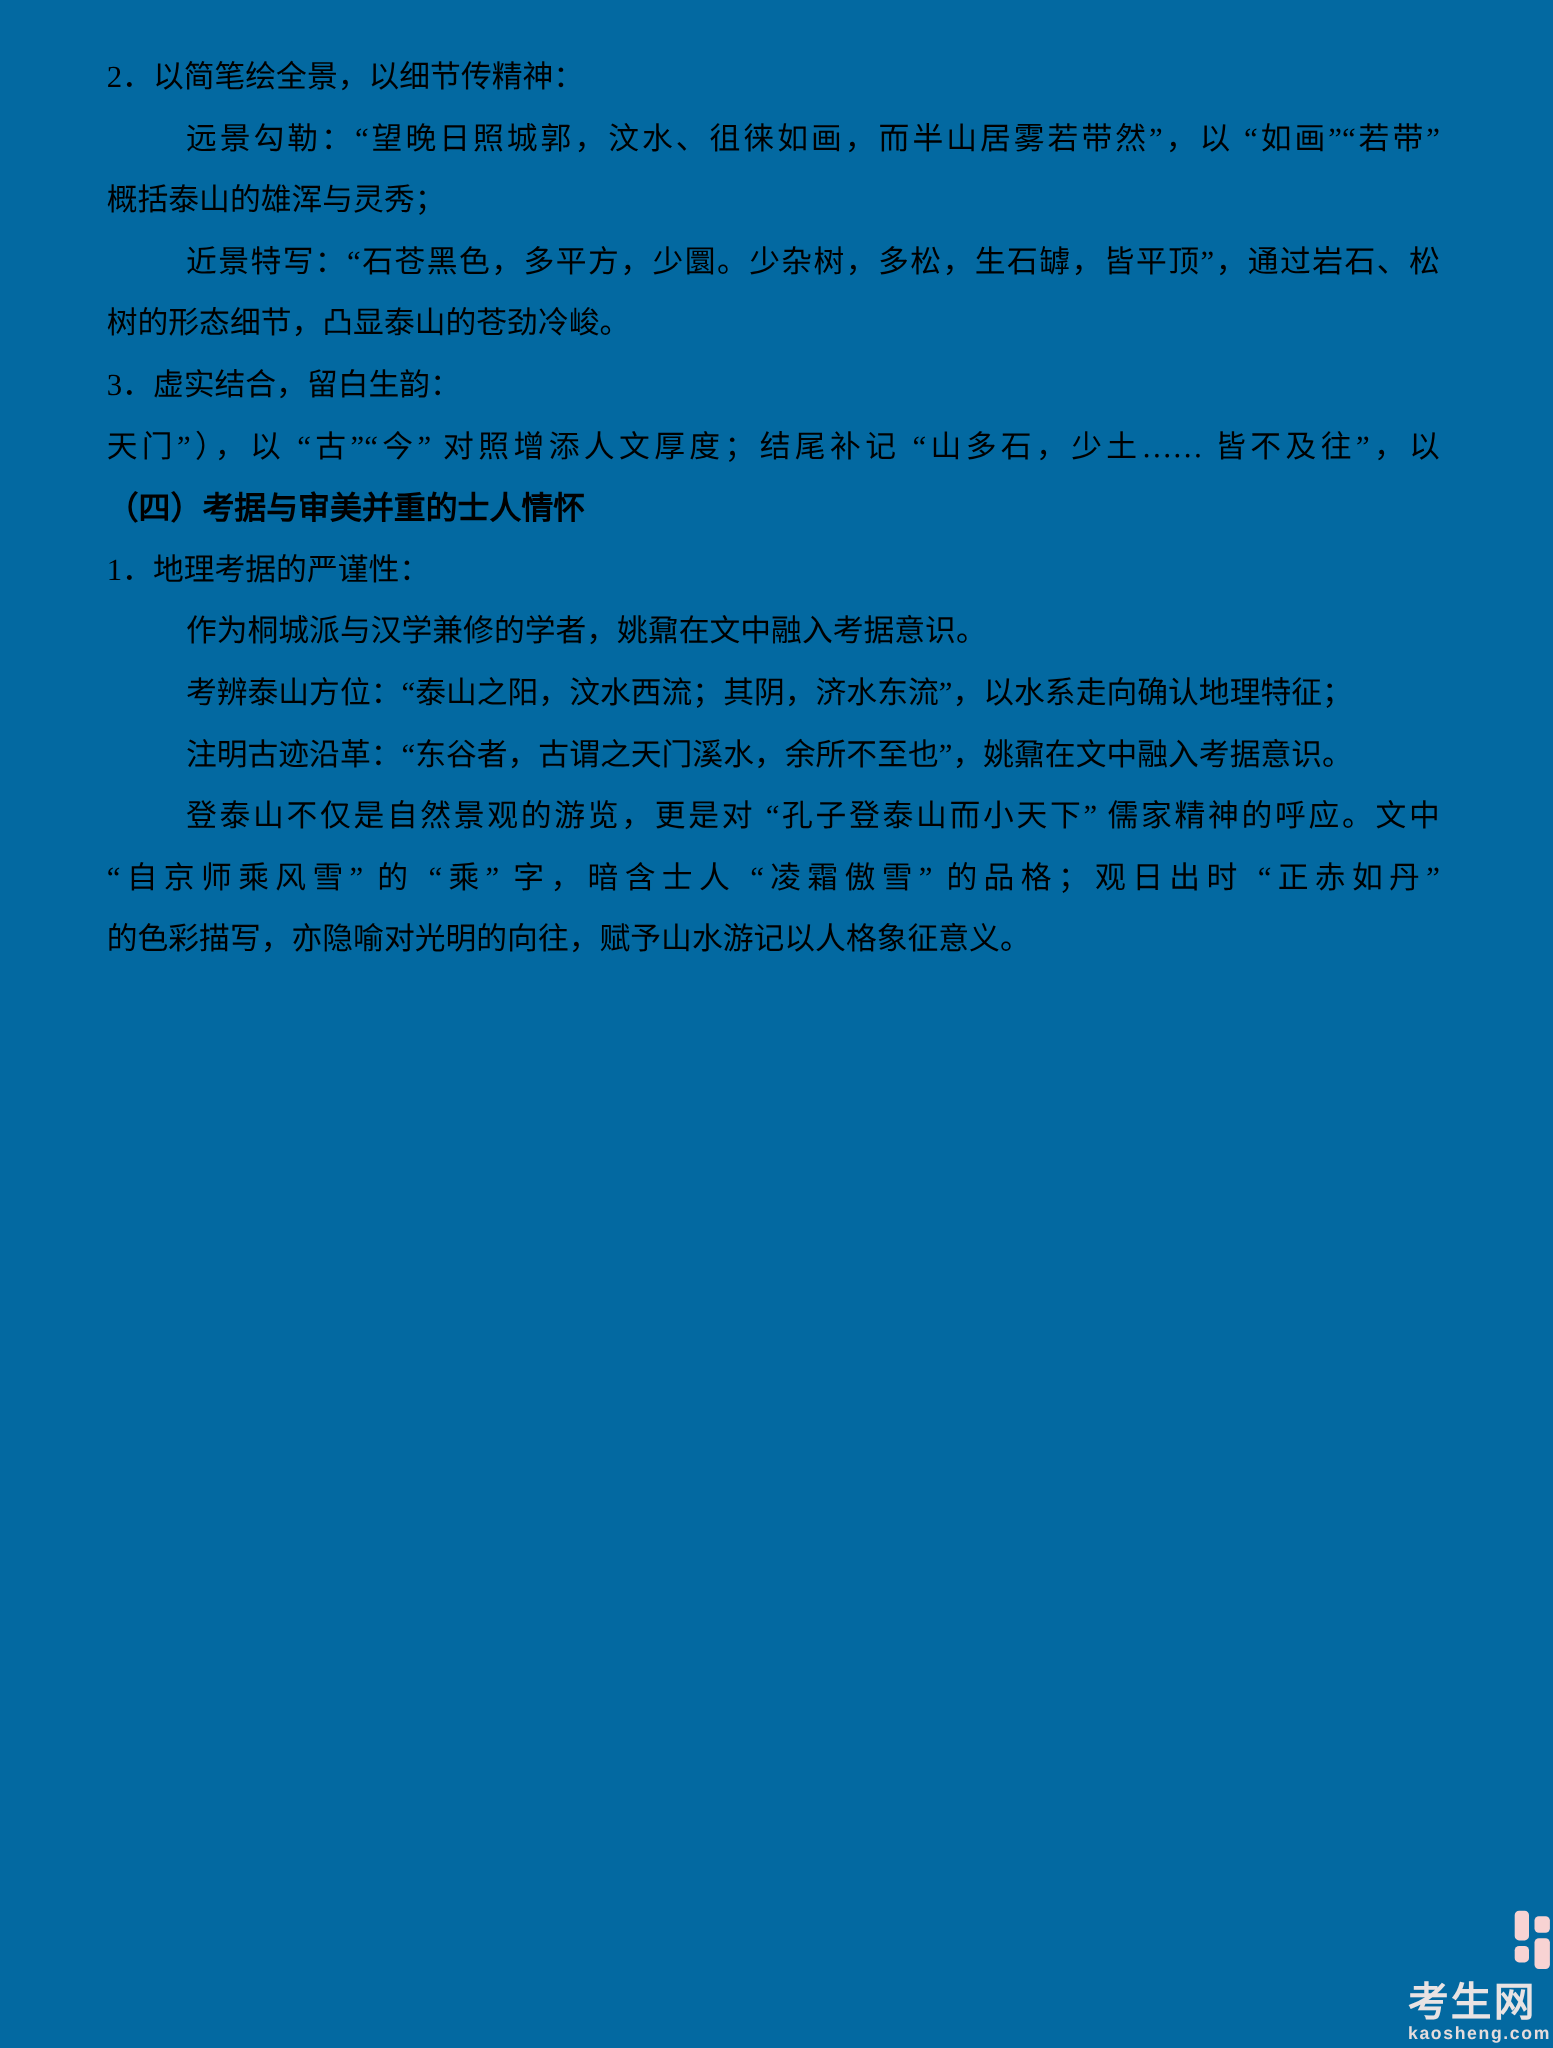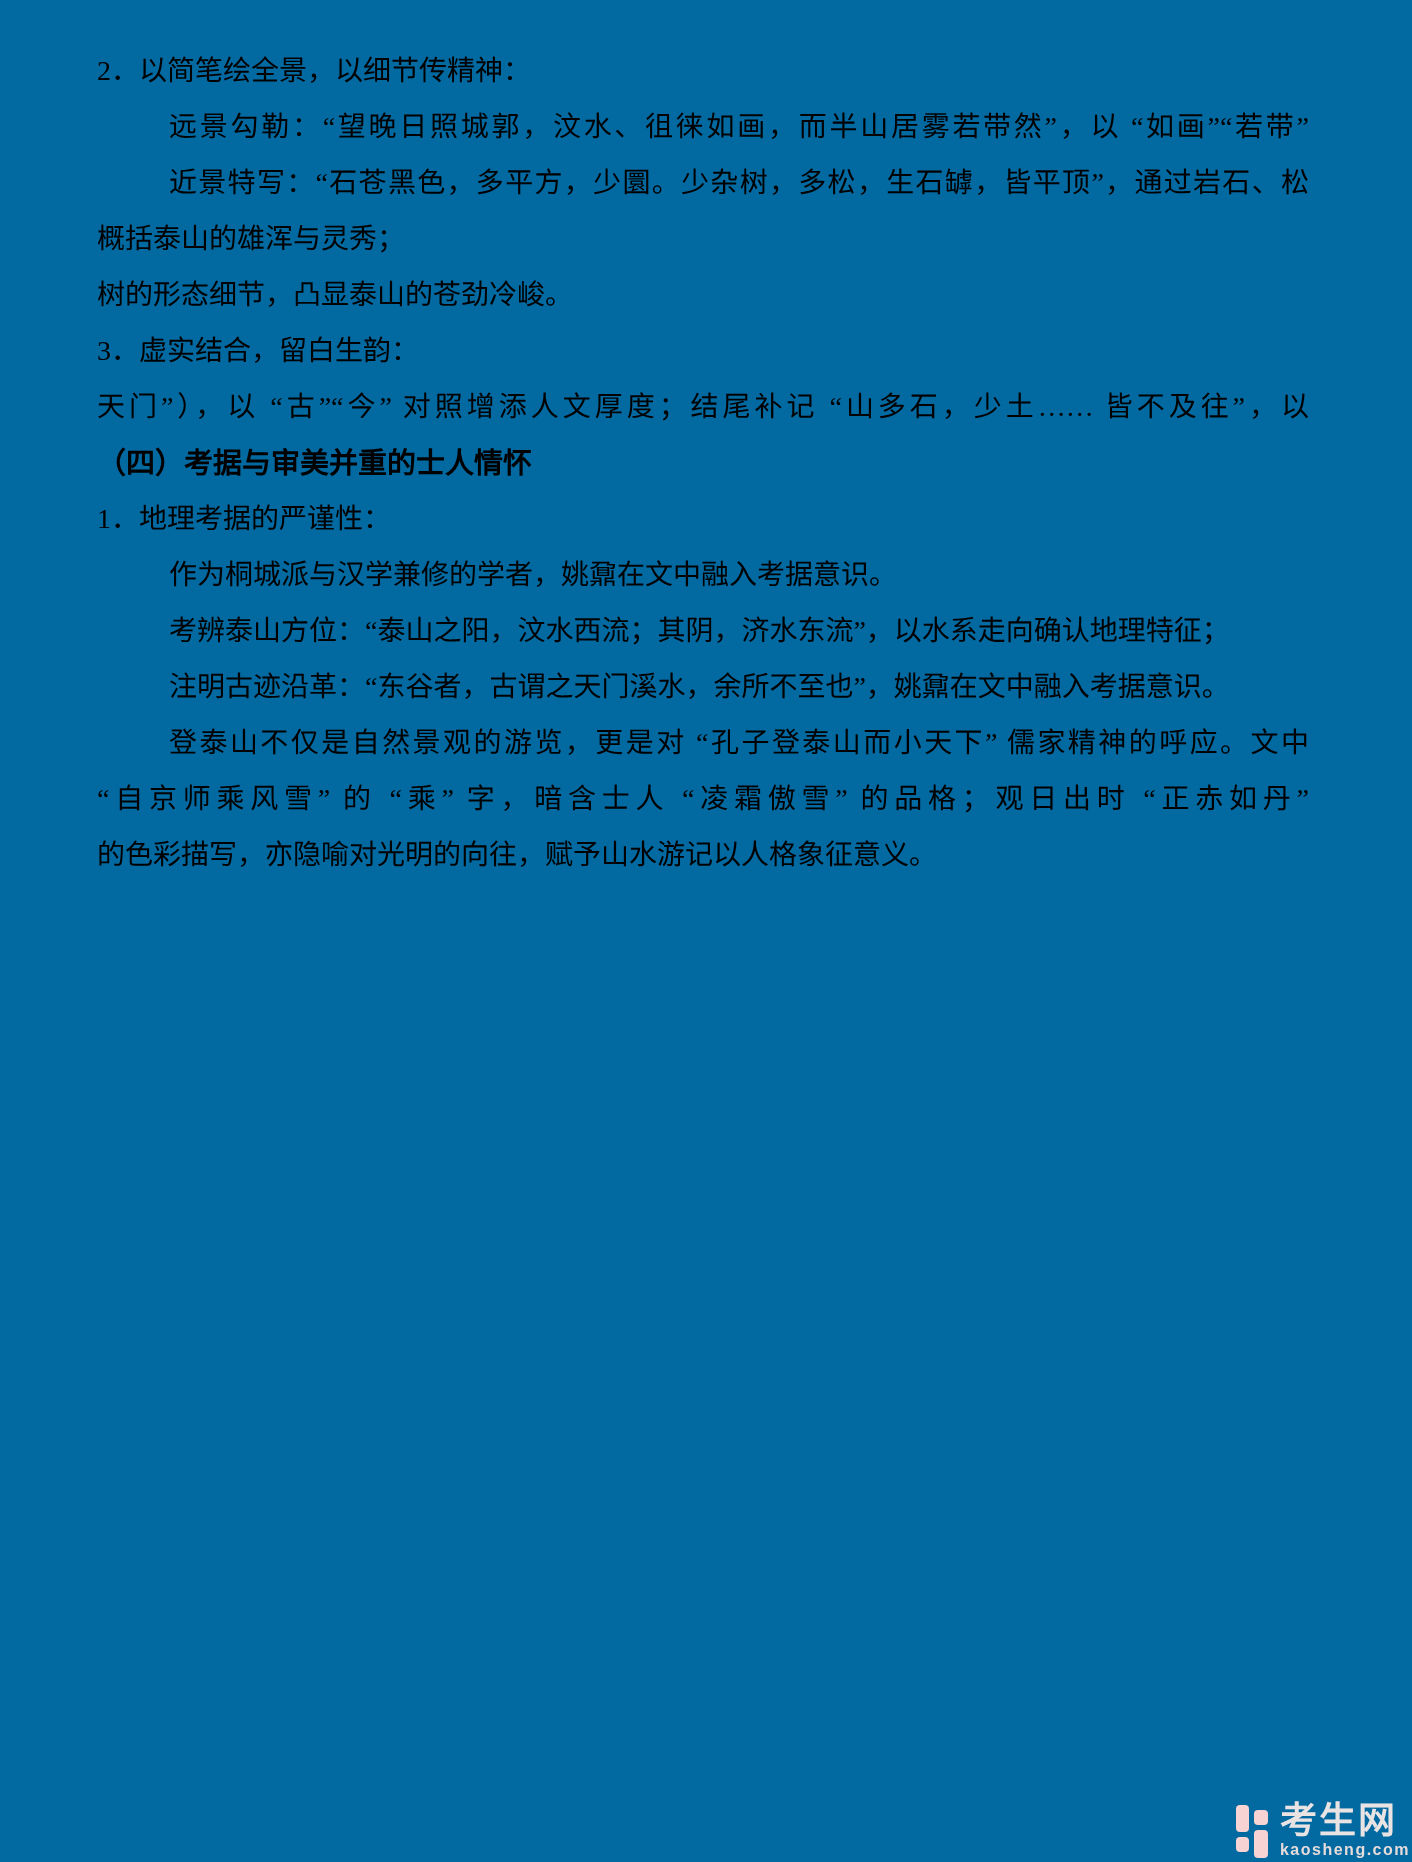--- a/index.html
+++ b/index.html
@@ -44,23 +44,24 @@
     text-align: center;
     font-family: "Liberation Sans", "DejaVu Sans", sans-serif;
     font-size: 24px;
     line-height: 28px;
   }
   .watermark {
     position: absolute;
     right: 2px;
     bottom: 4px;
     display: flex;
-    align-items: center;
+    align-items: flex-end;
     gap: 11px;
     user-select: none;
+    flex-direction: column;
   }
   .wm-logo { position: relative; width: 33px; height: 53px; margin-top: 4px; }
   .wm-logo .b {
     position: absolute;
     background: currentColor;
     border-radius: 4px;
   }
   .wm-logo .b1 { left: 0;    top: 0;    width: 13px; height: 27px; }
   .wm-logo .b2 { left: 0;    top: 32px; width: 13px; height: 15px; }
   .wm-logo .b3 { left: 18px; top: 5px;  width: 14px; height: 15px; }
@@ -83,22 +84,22 @@
   }
 </style>
 </head>
 <body>
 
 <div class="page">
 
   <div class="content">
     <div class="line" data-style="item">2．以简笔绘全景，以细节传精神：</div>
     <div class="line" data-style="indent-justify">远景勾勒：“望晚日照城郭，汶水、徂徕如画，而半山居雾若带然”，以 “如画”“若带”</div>
+    <div class="line" data-style="plain">概括泰山的雄浑与灵秀；</div>
     <div class="line" data-style="indent-justify">近景特写：“石苍黑色，多平方，少圜。少杂树，多松，生石罅，皆平顶”，通过岩石、松</div>
-    <div class="line" data-style="plain">概括泰山的雄浑与灵秀；</div>
     <div class="line" data-style="plain">树的形态细节，凸显泰山的苍劲冷峻。</div>
     <div class="line" data-style="item">3．虚实结合，留白生韵：</div>
     <div class="line" data-style="justify">天门”），以 “古”“今” 对照增添人文厚度；结尾补记 “山多石，少土…… 皆不及往”，以</div>
     <div class="line" data-style="heading">（四）考据与审美并重的士人情怀</div>
     <div class="line" data-style="item">1．地理考据的严谨性：</div>
     <div class="line" data-style="indent">作为桐城派与汉学兼修的学者，姚鼐在文中融入考据意识。</div>
     <div class="line" data-style="indent">考辨泰山方位：“泰山之阳，汶水西流；其阴，济水东流”，以水系走向确认地理特征；</div>
     <div class="line" data-style="indent">注明古迹沿革：“东谷者，古谓之天门溪水，余所不至也”，姚鼐在文中融入考据意识。</div>
     <div class="line" data-style="indent-justify">登泰山不仅是自然景观的游览，更是对 “孔子登泰山而小天下” 儒家精神的呼应。文中</div>
     <div class="line" data-style="justify">“自京师乘风雪” 的 “乘” 字，暗含士人 “凌霜傲雪” 的品格；观日出时 “正赤如丹”</div>

